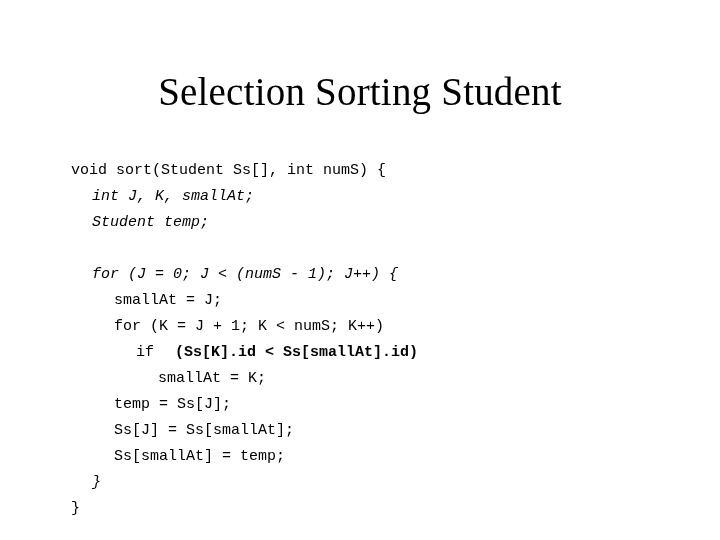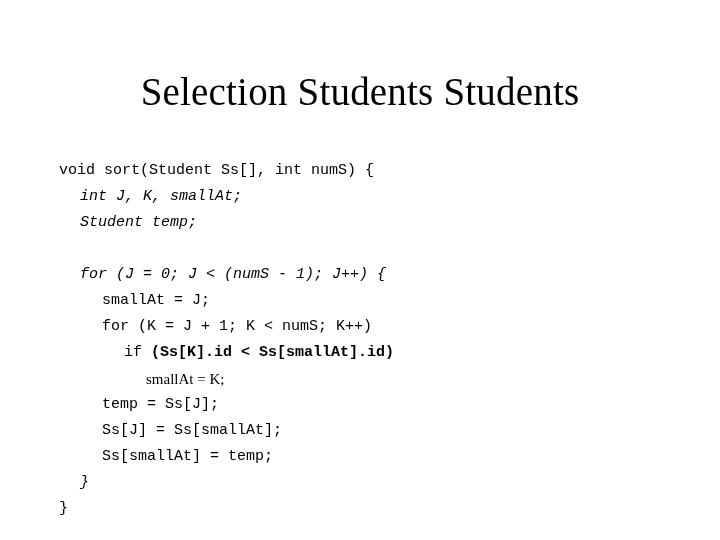--- a/index.html
+++ b/index.html
@@ -49,26 +49,26 @@
     height: 26px;
     white-space: pre;
   }
   .code-line.blank {
     height: 26px;
   }
   .ind-0 { padding-left: 0px; }
   .ind-1 { padding-left: 21px; font-style: italic; }
   .ind-2 { padding-left: 43px; }
   .ind-3 { padding-left: 65px; text-align: right; }
-  .ind-4 { padding-left: 87px; font-family: Liberation Serif, serif; }
-  .tok { white-space: pre; }
+  .ind-4 { padding-left: 87px; }
+  .tok { white-space: pre; margin-left: 12px; }
   .tok.bold { font-weight: bold; }
 </style>
 </head>
 <body>
 
 <div class="slide">
 
-  <div class="slide-title">Selection Students Students</div>
+  <div class="slide-title">Selection Sorting Student</div>
 
   <div class="code-block"><div class="code-line ind-0"><span class="tok">void sort(Student Ss[], int numS) {</span></div><div class="code-line ind-1"><span class="tok">int J, K, smallAt;</span></div><div class="code-line ind-1"><span class="tok">Student temp;</span></div><div class="code-line ind-0 blank">&nbsp;</div><div class="code-line ind-1"><span class="tok">for (J = 0; J &lt; (numS - 1); J++) {</span></div><div class="code-line ind-2"><span class="tok">smallAt = J;</span></div><div class="code-line ind-2"><span class="tok">for (K = J + 1; K &lt; numS; K++)</span></div><div class="code-line ind-3"><span class="tok">if </span><span class="tok bold">(Ss[K].id &lt; Ss[smallAt].id)</span></div><div class="code-line ind-4"><span class="tok">smallAt = K;</span></div><div class="code-line ind-2"><span class="tok">temp = Ss[J];</span></div><div class="code-line ind-2"><span class="tok">Ss[J] = Ss[smallAt];</span></div><div class="code-line ind-2"><span class="tok">Ss[smallAt] = temp;</span></div><div class="code-line ind-1"><span class="tok">}</span></div><div class="code-line ind-0"><span class="tok">}</span></div></div>
 
 </div>
 
 </body></html>

